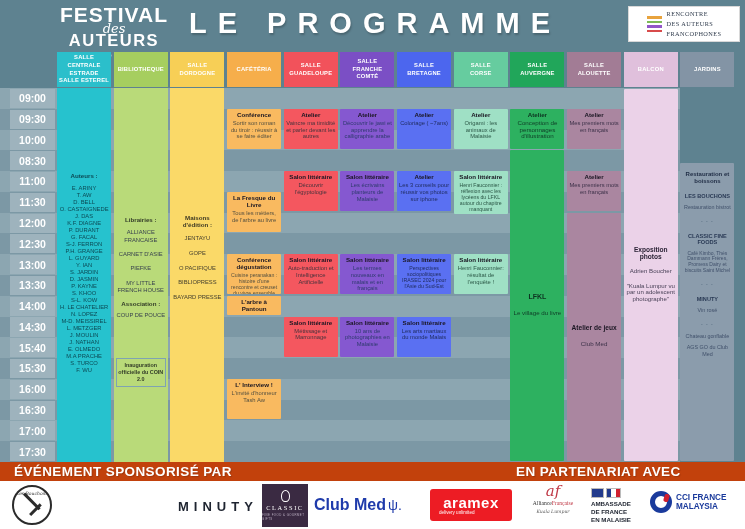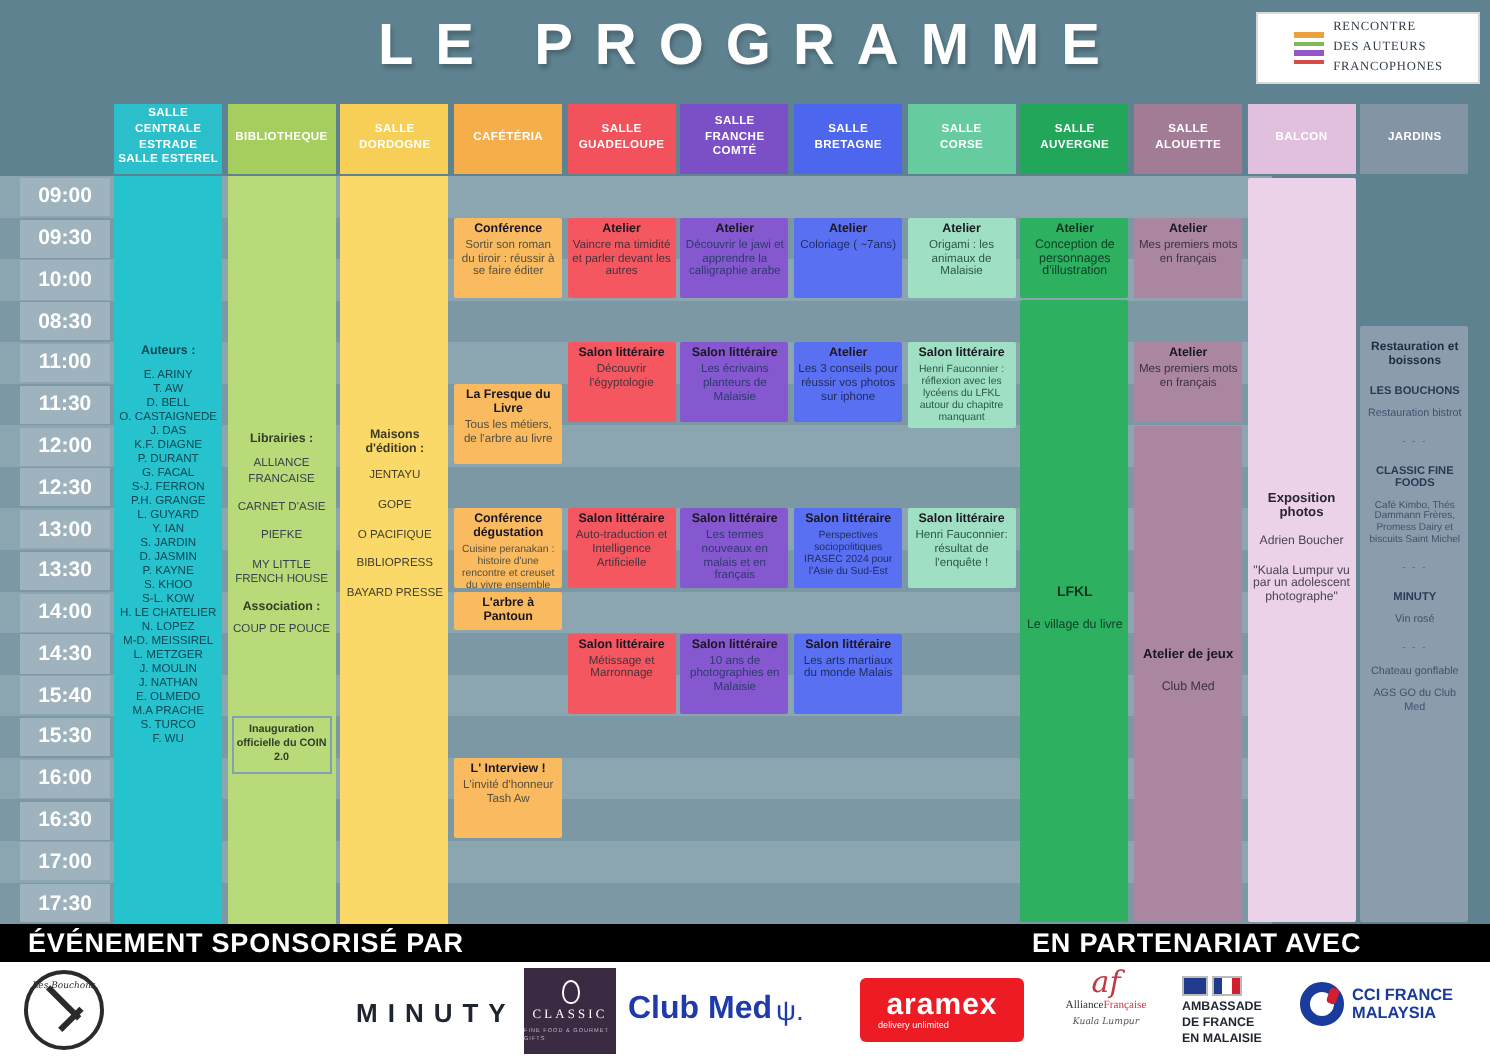--- a/index.html
+++ b/index.html
@@ -24,21 +24,21 @@
   .vh{position:absolute;top:52px;height:35px;width:54.2px;box-sizing:border-box;padding:2px;
       display:flex;align-items:center;justify-content:center;text-align:center;
       color:#fff;font-weight:bold;font-size:5.8px;line-height:1.3;letter-spacing:.2px;white-space:pre-line;}
 
   
   .x0{left:57px}.x1{left:113.7px}.x2{left:170.3px}.x3{left:227px}.x4{left:283.7px}.x5{left:340.3px}
   .x6{left:397px}.x7{left:453.7px}.x8{left:510.3px}.x9{left:567px}.x10{left:623.7px}.x11{left:680.3px}
 
   
   .grid{position:absolute;top:88px;left:0;width:636px;height:374px;
-        background:repeating-linear-gradient(to bottom,#8CA6B1 0px 20.78px,#7C98A5 20.78px 41.56px);}
+        background:repeating-linear-gradient(to bottom,#8CA6B1 0px 20.78px,#7C98A5 20.78px 41.56px);padding-left:44px;}
   .time{position:absolute;left:10px;width:45px;height:19.2px;background:#9EB3BD;color:#fff;
         font-weight:bold;font-size:10.5px;display:flex;align-items:center;justify-content:center;}
 
   .colbody{position:absolute;top:0;height:374px;width:54.2px;box-sizing:border-box;
            display:flex;flex-direction:column;align-items:center;text-align:center;}
   .col-heading{font-weight:bold;font-size:6.2px;color:#17323E;white-space:pre-line;line-height:1.2;}
   .col-list{font-size:5.8px;line-height:7px;white-space:pre-line;margin-top:6px;}
   .body-centrale{background:#26C2CE;padding-top:84px;color:#0C4A55;}
   .body-centrale .col-heading{color:#0C4A55;}
   .body-bib{background:#B9DA79;padding-top:128px;color:#39434E;}
@@ -68,21 +68,21 @@
   .c-bal .t{font-size:6.6px;color:#2B2336}
   .c-bal .s{color:#4A4258;font-size:6.1px;}
   .c-jar{background:#8B9CAC;justify-content:flex-start;padding:8px 3px;gap:4.5px;}
   .c-jar .t{font-size:6px;color:#1F2C44;line-height:6.6px;}
   .jar-name{font-size:5.6px;font-weight:600;color:#2A3A55;line-height:6.2px;margin-top:4px;}
   .jar-desc{font-size:5.4px;color:#41516B;line-height:6.2px;margin-top:1px;}
   .jar-desc.small{font-size:5px;line-height:5.8px;}
   .jar-sep{font-size:5px;color:#55687F;margin-top:3px;letter-spacing:1px;}
 
   
-  .footbar{position:absolute;top:462px;left:0;width:745px;height:19px;background:#000000;}
+  .footbar{position:absolute;top:462px;left:0;width:745px;height:19px;background:#c2410c;}
   .footbar .lab{position:absolute;top:0;height:19px;line-height:19px;color:#fff;font-weight:800;
                 font-size:13.5px;letter-spacing:.4px;text-shadow:1px 1px 1px rgba(0,0,0,.18);}
   .white-strip{position:absolute;top:481px;left:0;width:745px;height:48px;background:#fff;}
   .logo{position:absolute;}
   .stamp{left:12px;top:485px;width:40px;height:40px;border:2px solid #2b2b2b;border-radius:50%;box-sizing:border-box;}
   .stamp .txt{position:absolute;top:4px;width:100%;text-align:center;font-family:"DejaVu Serif",serif;
               font-style:italic;font-size:4.5px;color:#2b2b2b;}
   .stamp .bar{position:absolute;width:22px;height:2.5px;background:#2b2b2b;top:13px;left:7px;transform:rotate(45deg);}
   .stamp .screw{position:absolute;width:2.5px;height:15px;background:#2b2b2b;top:15px;left:20px;transform:rotate(45deg);}
   .ags{left:70px;top:492px;display:flex;gap:4px;align-items:flex-start;}
@@ -114,20 +114,26 @@
   .cci{left:650px;top:491px;display:flex;align-items:center;gap:4px;}
   .cci .ring{width:22px;height:22px;border-radius:50%;border:5.5px solid #1A3A9C;box-sizing:border-box;position:relative;}
   .cci .tick{position:absolute;top:-2px;right:-2px;width:5px;height:8px;background:#D02030;border-radius:2px;transform:rotate(18deg);}
   .cci .lines{font-size:8.2px;font-weight:800;color:#1A3A9C;line-height:1.12;}
 </style>
 </head>
 <body>
 
 <div class="page">
 
+  <div class="fest-logo">
+    <div class="fl1">FESTIVAL</div>
+    <div class="fl2">des</div>
+    <div class="fl3">AUTEURS</div>
+    <div class="fl4">FRANCOPHONES</div>
+  </div>
   <div class="main-title">LE PROGRAMME</div>
   <div class="badge">
     <div class="badge-bars">
       <i style="background:#E8A33D"></i>
         <i style="background:#7DBB57"></i>
         <i style="background:#9256C8"></i>
         <i style="background:#D84B4B"></i>
     </div>
     <div class="badge-text">
       <div>RENCONTRE</div>

